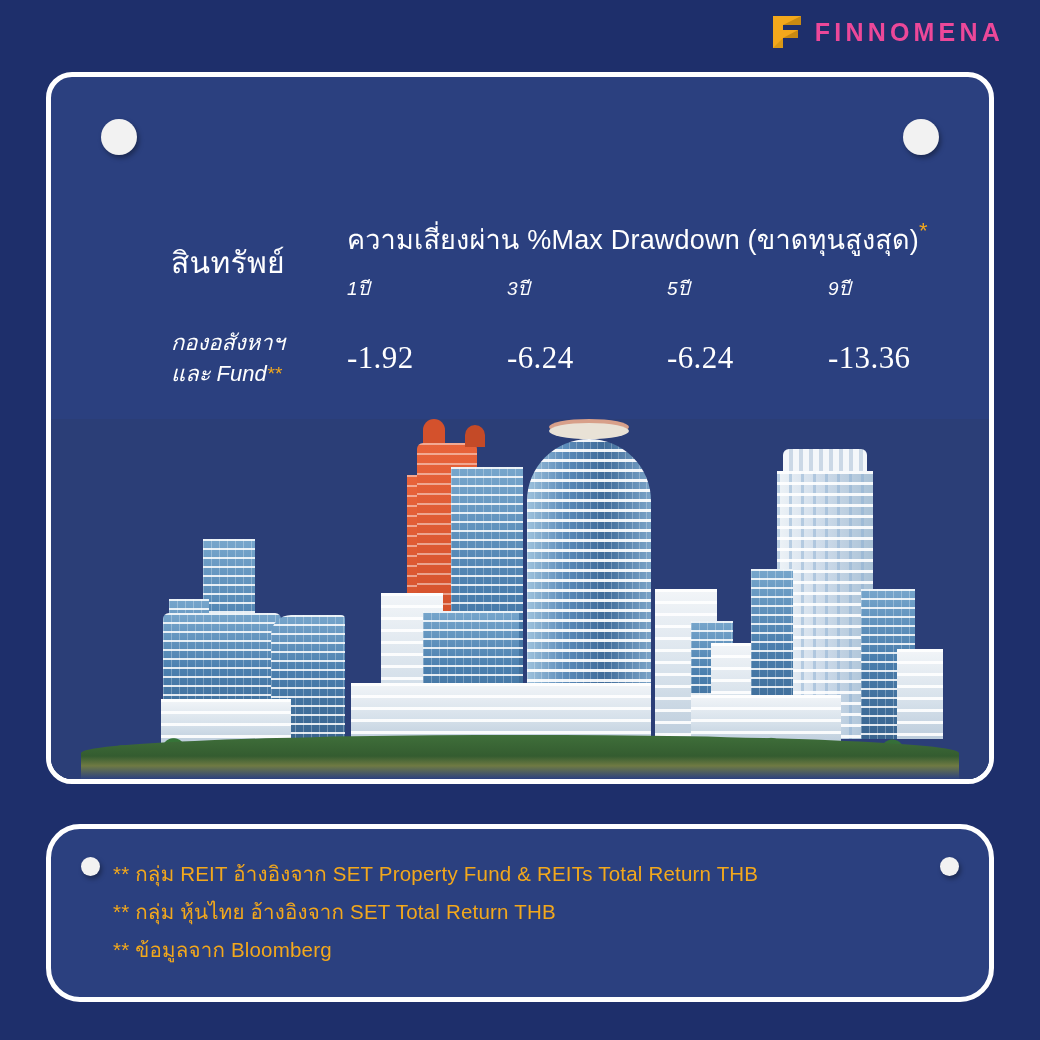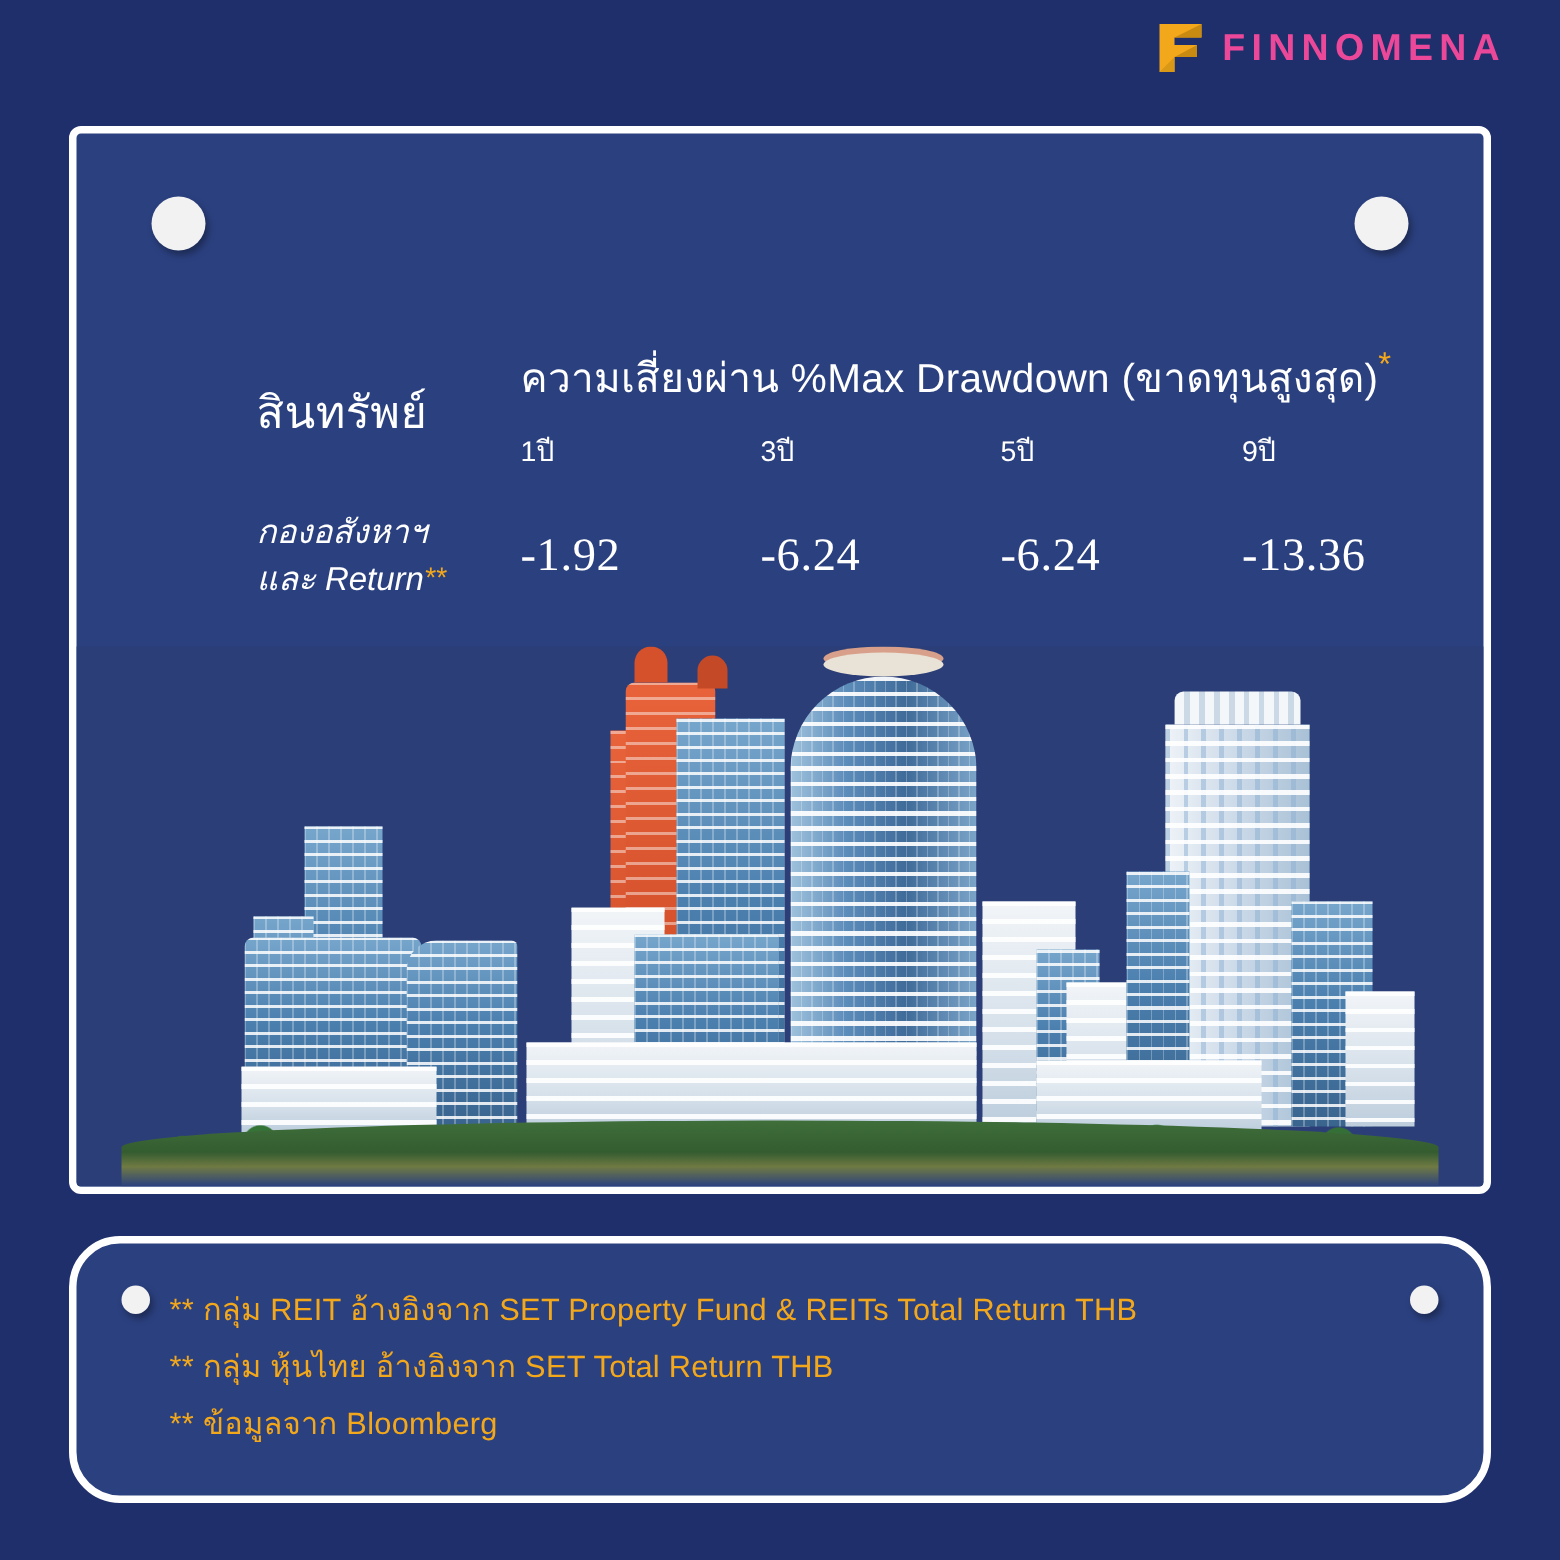--- a/index.html
+++ b/index.html
@@ -16,21 +16,21 @@
   .brand-mark{width:32px;height:36px;position:relative;}
   .brand-name{color:#ec4899;font-size:25px;letter-spacing:4.2px;font-weight:700;line-height:36px;}
 
   
   .card{
     position:absolute;
     background:#2b407f;
     border:5px solid #ffffff;
     box-sizing:border-box;
   }
-  #card-main{left:46px;top:84px;width:948px;height:712px;border-radius:8px;overflow:hidden;}
+  #card-main{left:46px;top:72px;width:948px;height:712px;border-radius:26px;overflow:hidden;}
   #card-notes{left:46px;top:824px;width:948px;height:178px;border-radius:34px;}
 
   .dot{
     position:absolute;border-radius:50%;
     background:#f2f2f2;
     box-shadow:2px 3px 5px rgba(0,0,0,.35);
   }
   .dot-main{width:36px;height:36px;}
   .dot-note{width:19px;height:19px;}
 
@@ -47,21 +47,21 @@
 
   .th-asset{
     font-size:30px;color:#fff;padding-left:8px;height:98px;width:176px;
     letter-spacing:.3px;
   }
   .th-group{
     font-size:27px;color:#fff;height:52px;padding-left:18px;letter-spacing:.2px;
   }
   .th-group .star{color:#f3a81c;font-size:22px;vertical-align:top;}
   .th-year{
-    font-size:19px;color:#fff;height:46px;padding-left:16px;vertical-align:bottom;padding-bottom:6px;
+    font-size:19px;color:#fff;height:46px;padding-left:16px;vertical-align:bottom;padding-bottom:6px;font-style:italic;
   }
   td.rowlabel{
     font-size:22px;line-height:31px;padding:14px 8px 14px 8px;width:176px;font-style:italic;
   }
   td.num{
     font-size:31px;text-align:right;padding-right:30px;height:94px;letter-spacing:.4px;font-family:Liberation Serif, serif;
   }
   .starred{color:#f3a81c;font-size:19px;vertical-align:top;letter-spacing:0;}
 
   
@@ -158,21 +158,21 @@
           <tr>
             <td class="th-year ln-top ln-left">1ปี</td>
             <td class="th-year ln-top ln-left">3ปี</td>
             <td class="th-year ln-top ln-left">5ปี</td>
             <td class="th-year ln-top ln-left">9ปี</td>
           </tr>
 
           <tr>
             <td class="rowlabel ln-top">
               <span>กองอสังหาฯ</span><br>
-              <span>และ Return</span><span class="starred">**</span>
+              <span>และ Fund</span><span class="starred">**</span>
             </td>
             <td class="num ln-top ln-left">-1.92</td>
             <td class="num ln-top ln-left">-6.24</td>
             <td class="num ln-top ln-left">-6.24</td>
             <td class="num ln-top ln-left">-13.36</td>
           </tr>
 
           <tr>
             <td class="rowlabel ln-top ln-bot">
               <span>หุ้นไทย</span><span class="starred">**</span>

